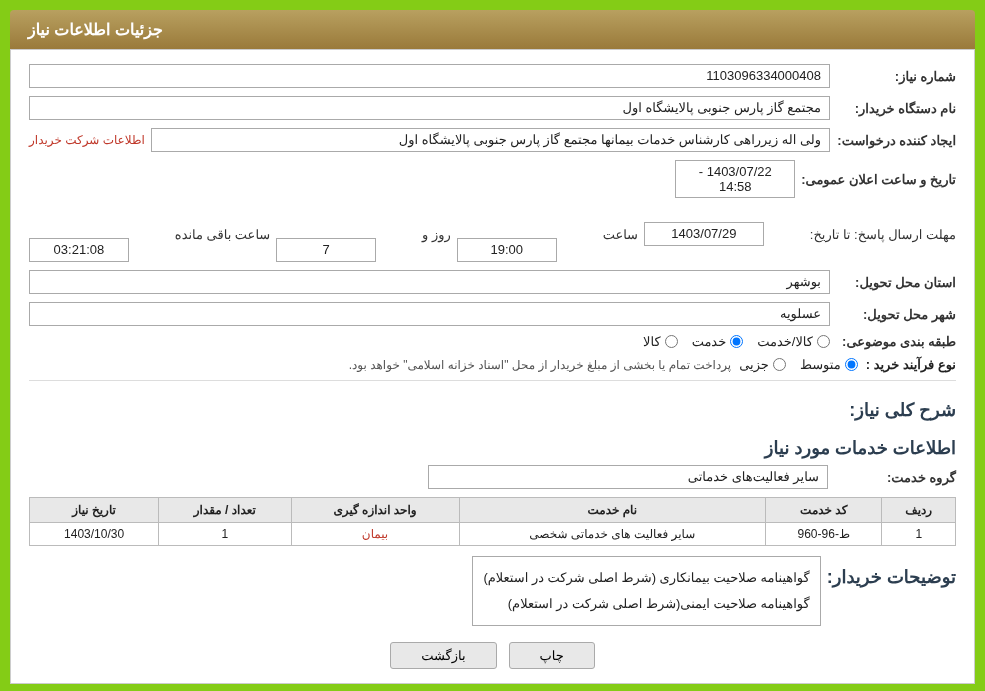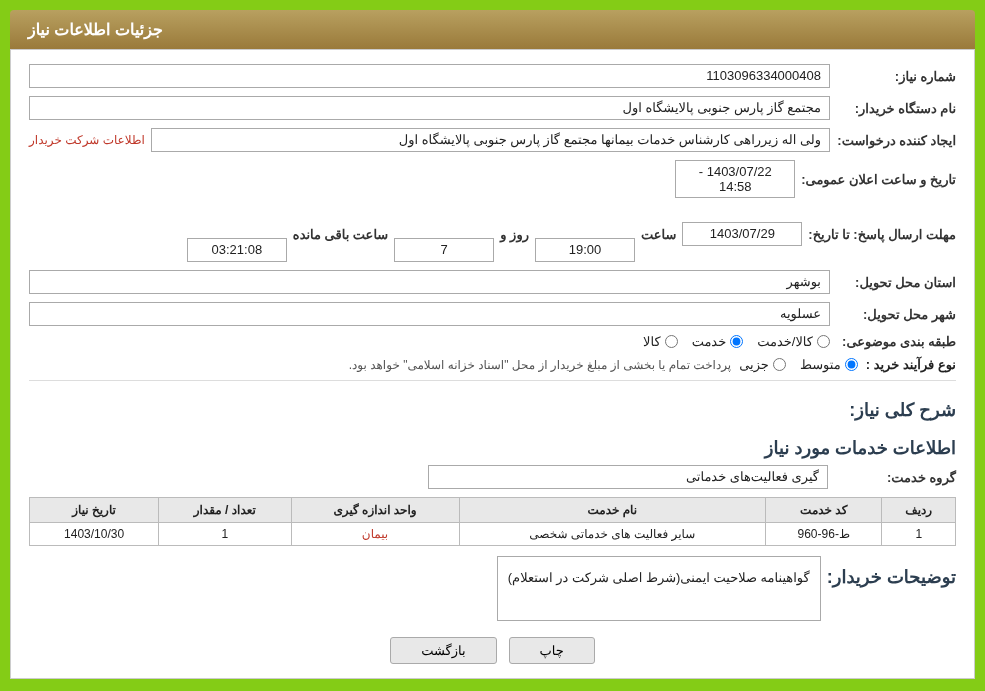--- a/index.html
+++ b/index.html
@@ -62,23 +62,24 @@
       margin-bottom: 8px;
     }
     .date-box {
       border: 1px solid #aaa;
       background: #fff;
       padding: 3px 8px;
       min-height: 24px;
       text-align: center;
     }
     .date-label {
-      font-weight: bold;
+      font-weight: normal;
       color: #333;
       white-space: nowrap;
+      margin-left: 40px;
     }
     .small-box {
       width: 100px;
       margin-top: 32px;
     }
     .medium-box {
       width: 120px;
     }
     .link-text {
       color: #c0392b;
@@ -286,21 +287,21 @@
     <div class="divider-row"></div>
 
     <div class="info-row" style="align-items:flex-start;">
       <span class="info-label section-title">شرح کلی نیاز:</span>
     </div>
 
     <div class="section-title">اطلاعات خدمات مورد نیاز</div>
 
     <div class="service-label-row">
       <span class="info-label">گروه خدمت:</span>
-      <div class="info-value" style="max-width:400px;">گیری فعالیت‌های خدماتی</div>
+      <div class="info-value" style="max-width:400px;">سایر فعالیت‌های خدماتی</div>
     </div>
 
     <table class="service-table">
       <thead>
         <tr>
           <th>ردیف</th>
           <th>کد خدمت</th>
           <th>نام خدمت</th>
           <th>واحد اندازه گیری</th>
           <th>تعداد / مقدار</th>
@@ -315,20 +316,21 @@
       <td style="color:#c0392b;">بیمان</td>
       <td>1</td>
       <td>1403/10/30</td>
     </tr>
         </tbody>
     </table>
 
     <div class="info-row" style="align-items:flex-start;">
       <span class="info-label section-title">توضیحات خریدار:</span>
       <div class="buyer-desc-box">
+        <div>گواهینامه صلاحیت بیمانکاری (شرط اصلی شرکت در استعلام)</div>
         <div>گواهینامه صلاحیت ایمنی(شرط اصلی شرکت در استعلام)</div>
       </div>
     </div>
 
     <div class="btn-row">
       <button class="btn-print">چاپ</button>
       <button class="btn-back">بازگشت</button>
     </div>
 
   </div>

